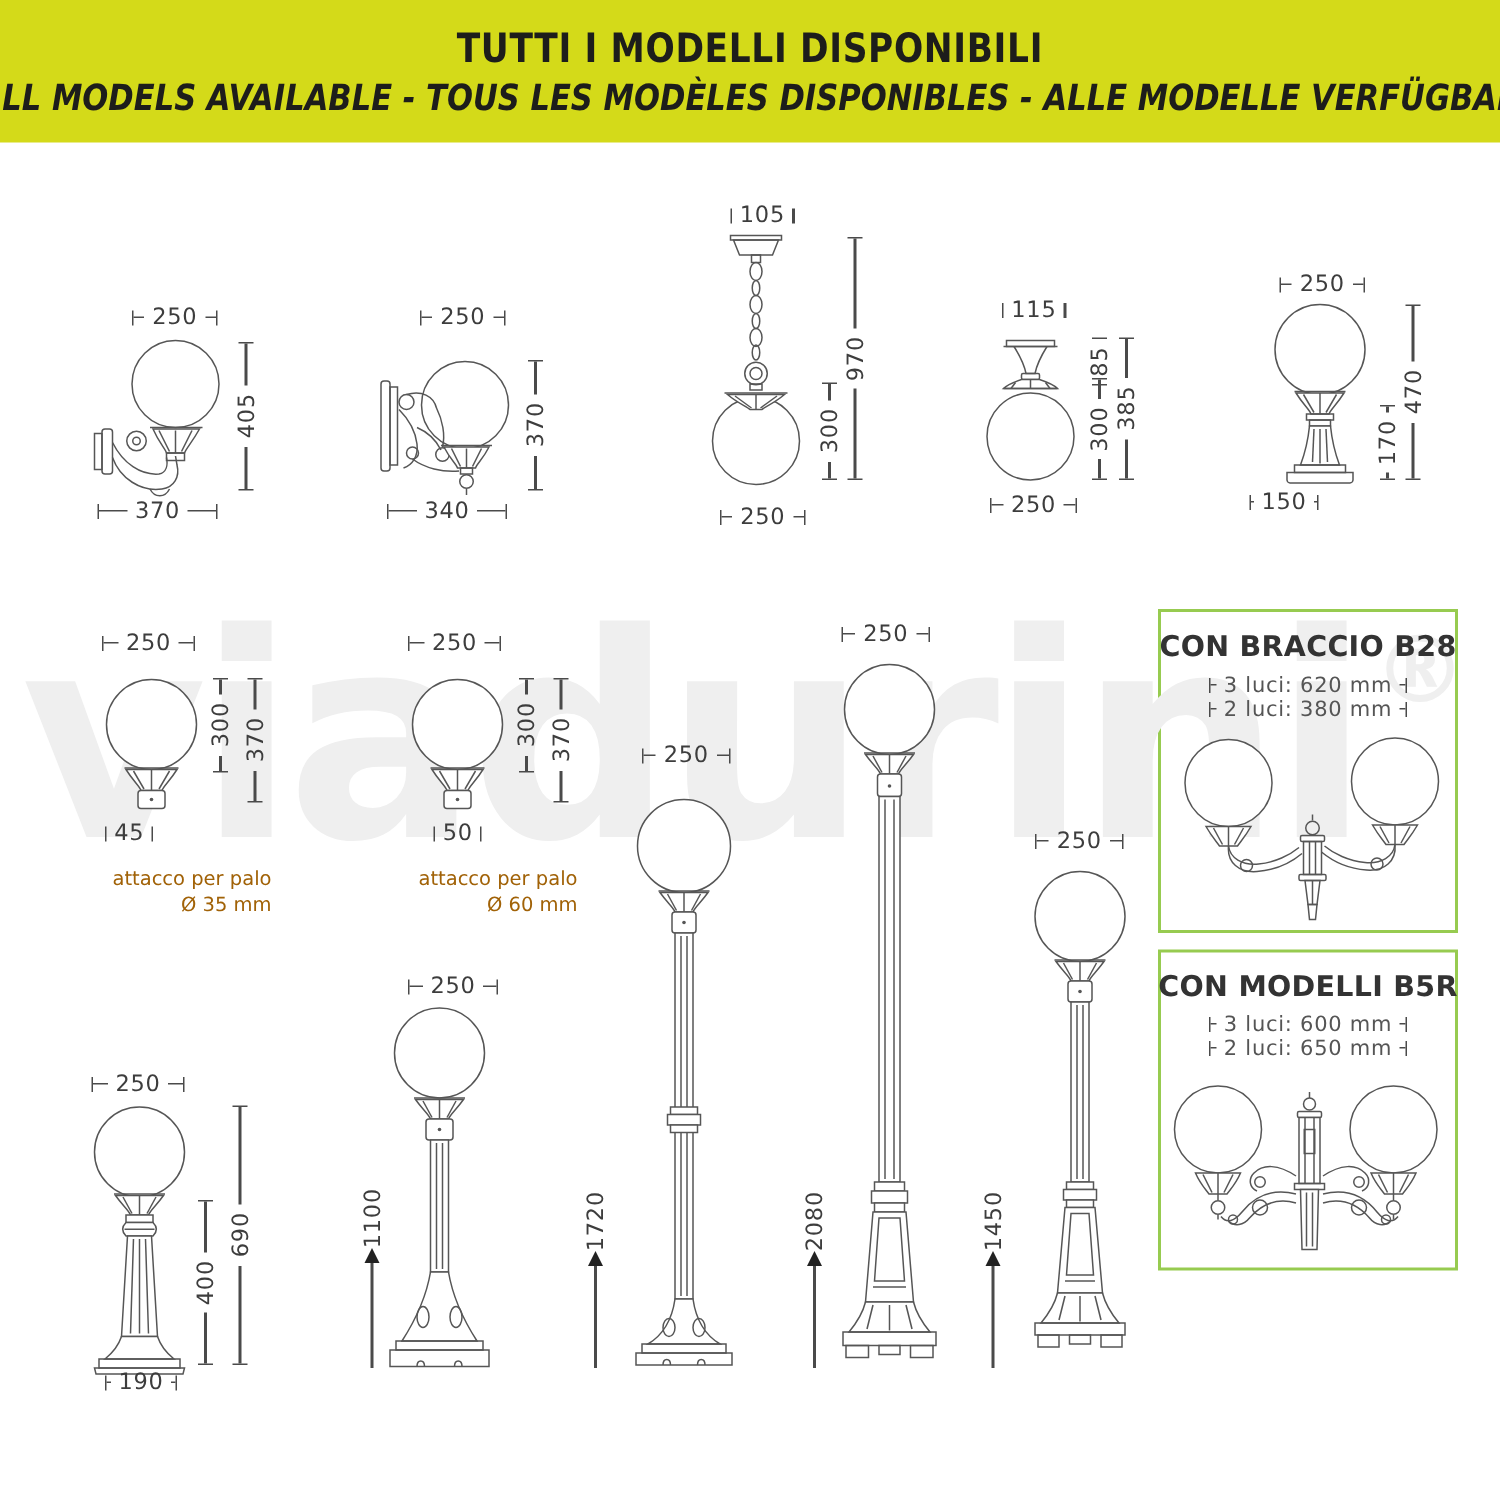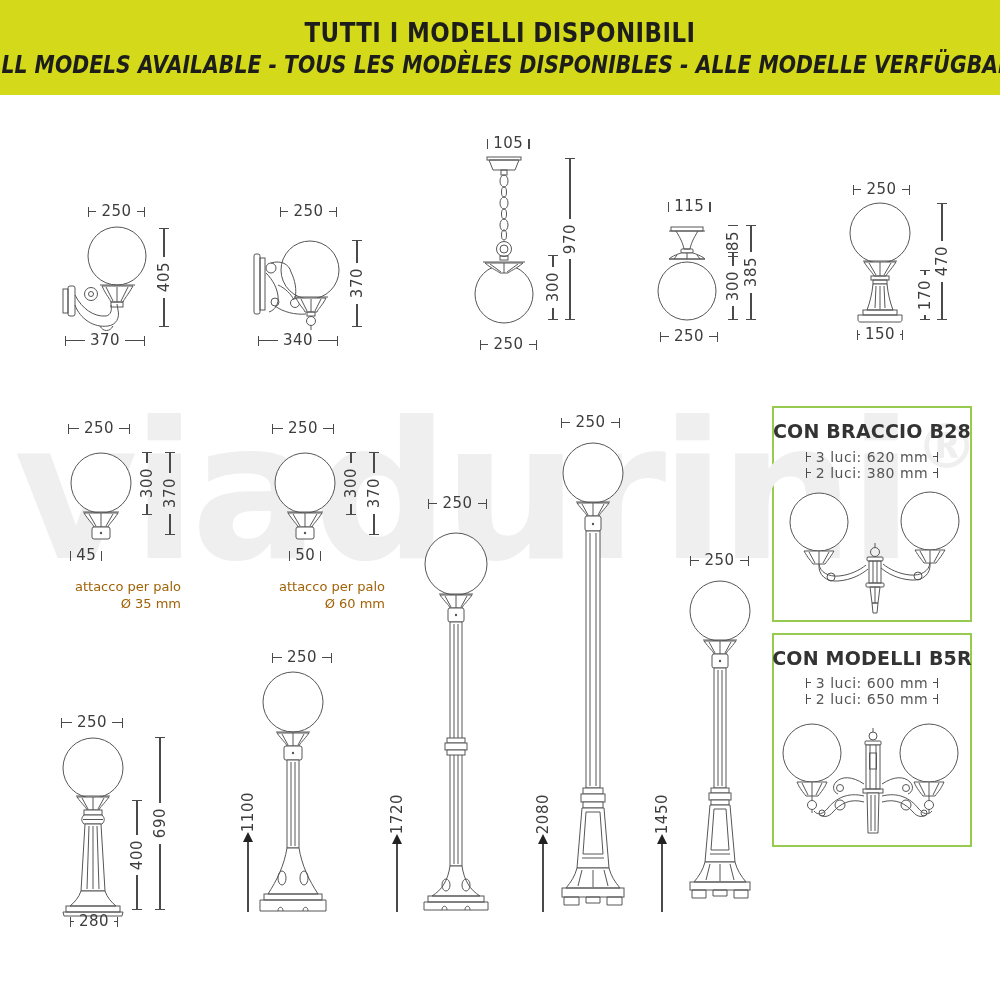--- a/index.html
+++ b/index.html
@@ -484,21 +484,21 @@
     <span class="l"></span>
     <span class="t"></span>
   </div>
 <div class="vdim" style="left:918px;top:270px;height:50px">
     <span class="t"></span>
     <span class="l"></span>
     <span class="lab">170</span>
     <span class="l"></span>
     <span class="t"></span>
   </div>
-<div class="hdim" style="left:857px;top:327px;width:46px">
+<div class="hdim" style="left:833px;top:327px;width:46px">
     <span class="t"></span>
     <span class="l"></span>
     <span class="lab">150</span>
     <span class="l"></span>
     <span class="t"></span>
   </div>
 
 <div class="hdim" style="left:68px;top:421px;width:62px">
     <span class="t"></span>
     <span class="l"></span>
@@ -617,21 +617,21 @@
 <div class="vdim" style="left:153px;top:737px;height:173px">
     <span class="t"></span>
     <span class="l"></span>
     <span class="lab">690</span>
     <span class="l"></span>
     <span class="t"></span>
   </div>
 <div class="hdim" style="left:70px;top:914px;width:48px">
     <span class="t"></span>
     <span class="l"></span>
-    <span class="lab">280</span>
+    <span class="lab">190</span>
     <span class="l"></span>
     <span class="t"></span>
   </div>
 
 <div class="hdim" style="left:272px;top:650px;width:60px">
     <span class="t"></span>
     <span class="l"></span>
     <span class="lab">250</span>
     <span class="l"></span>
     <span class="t"></span>

